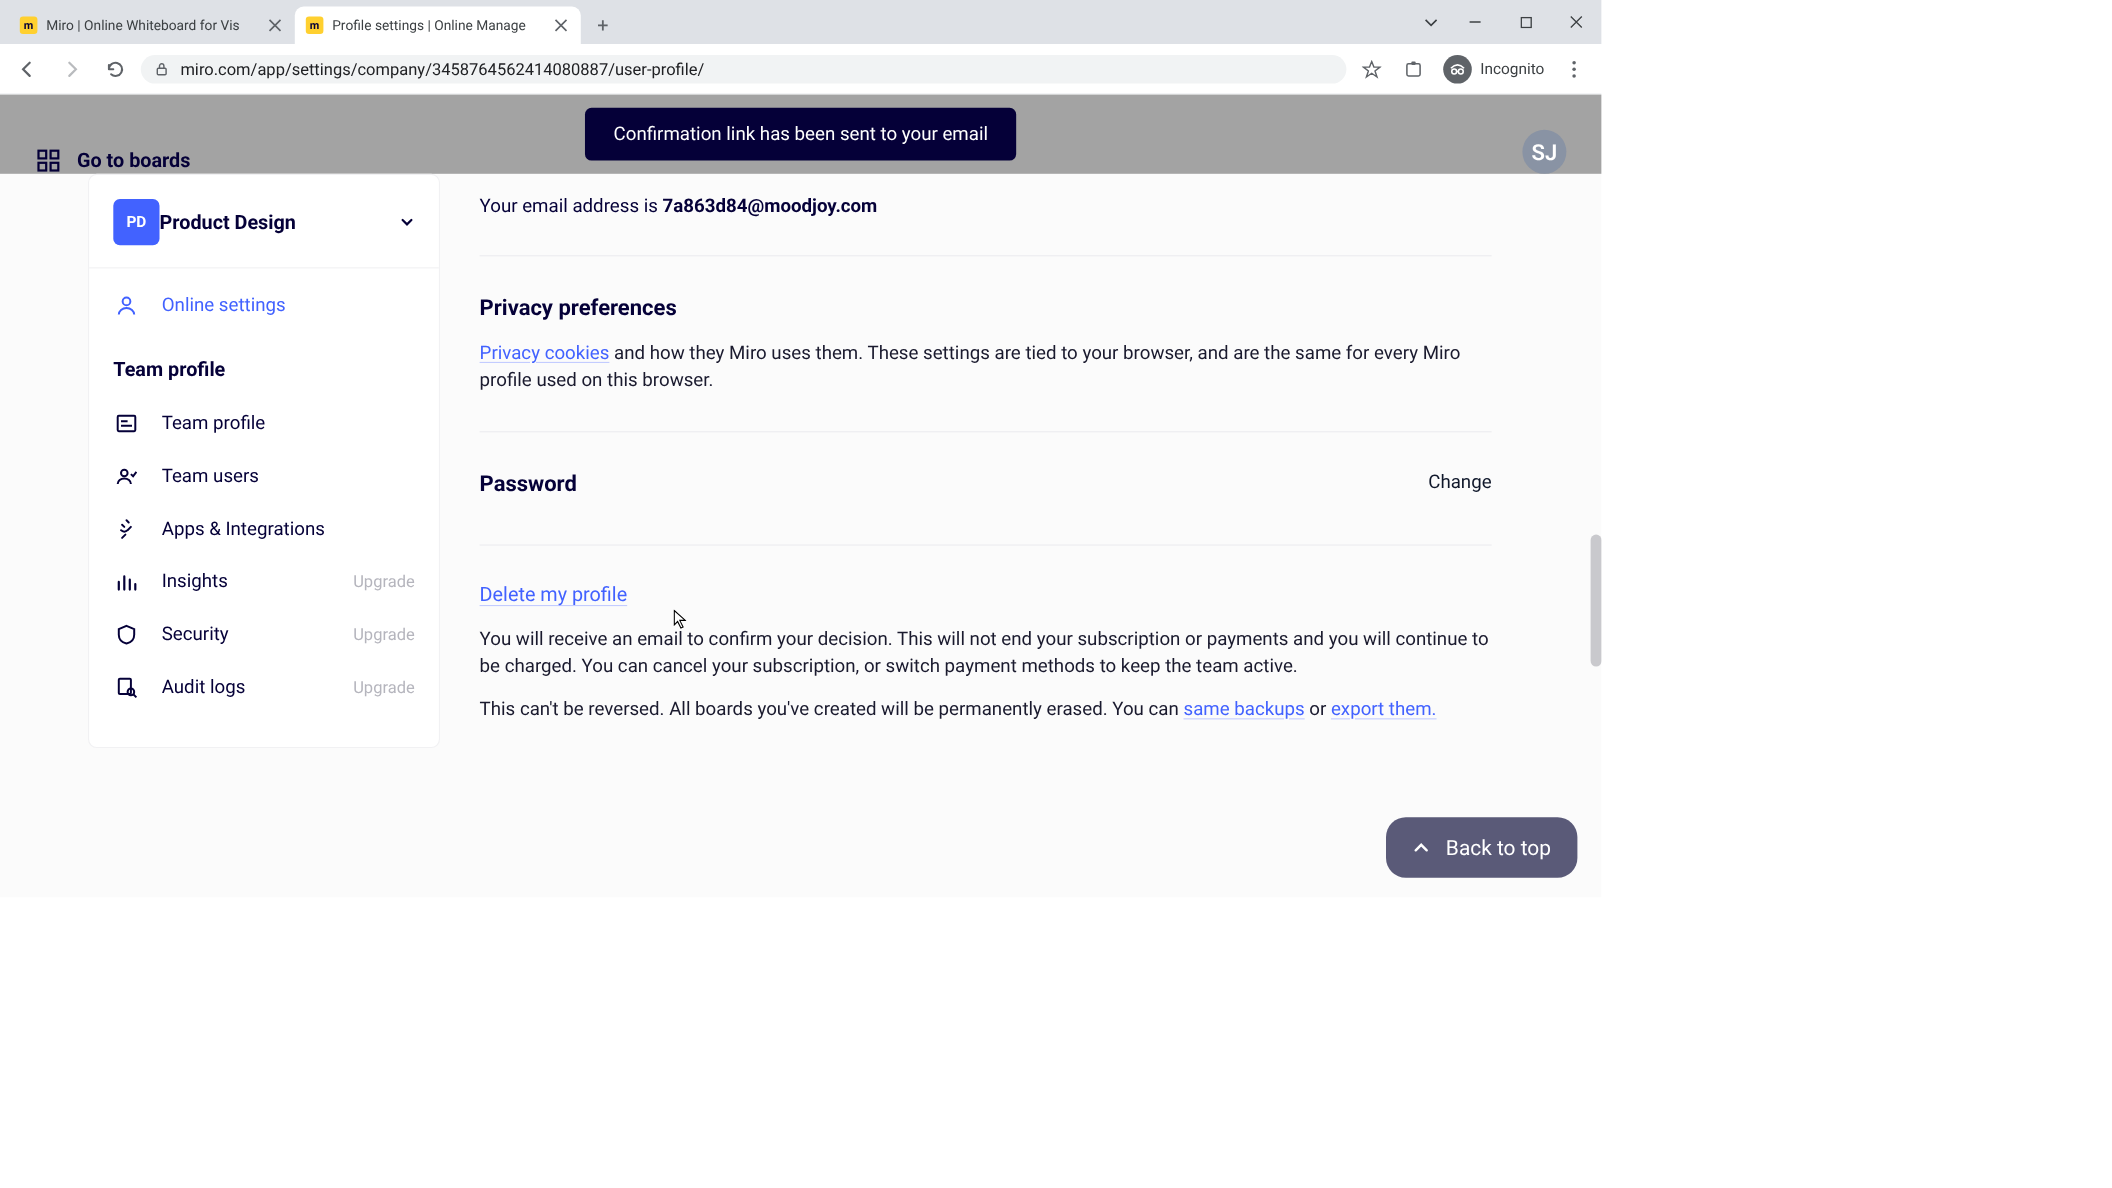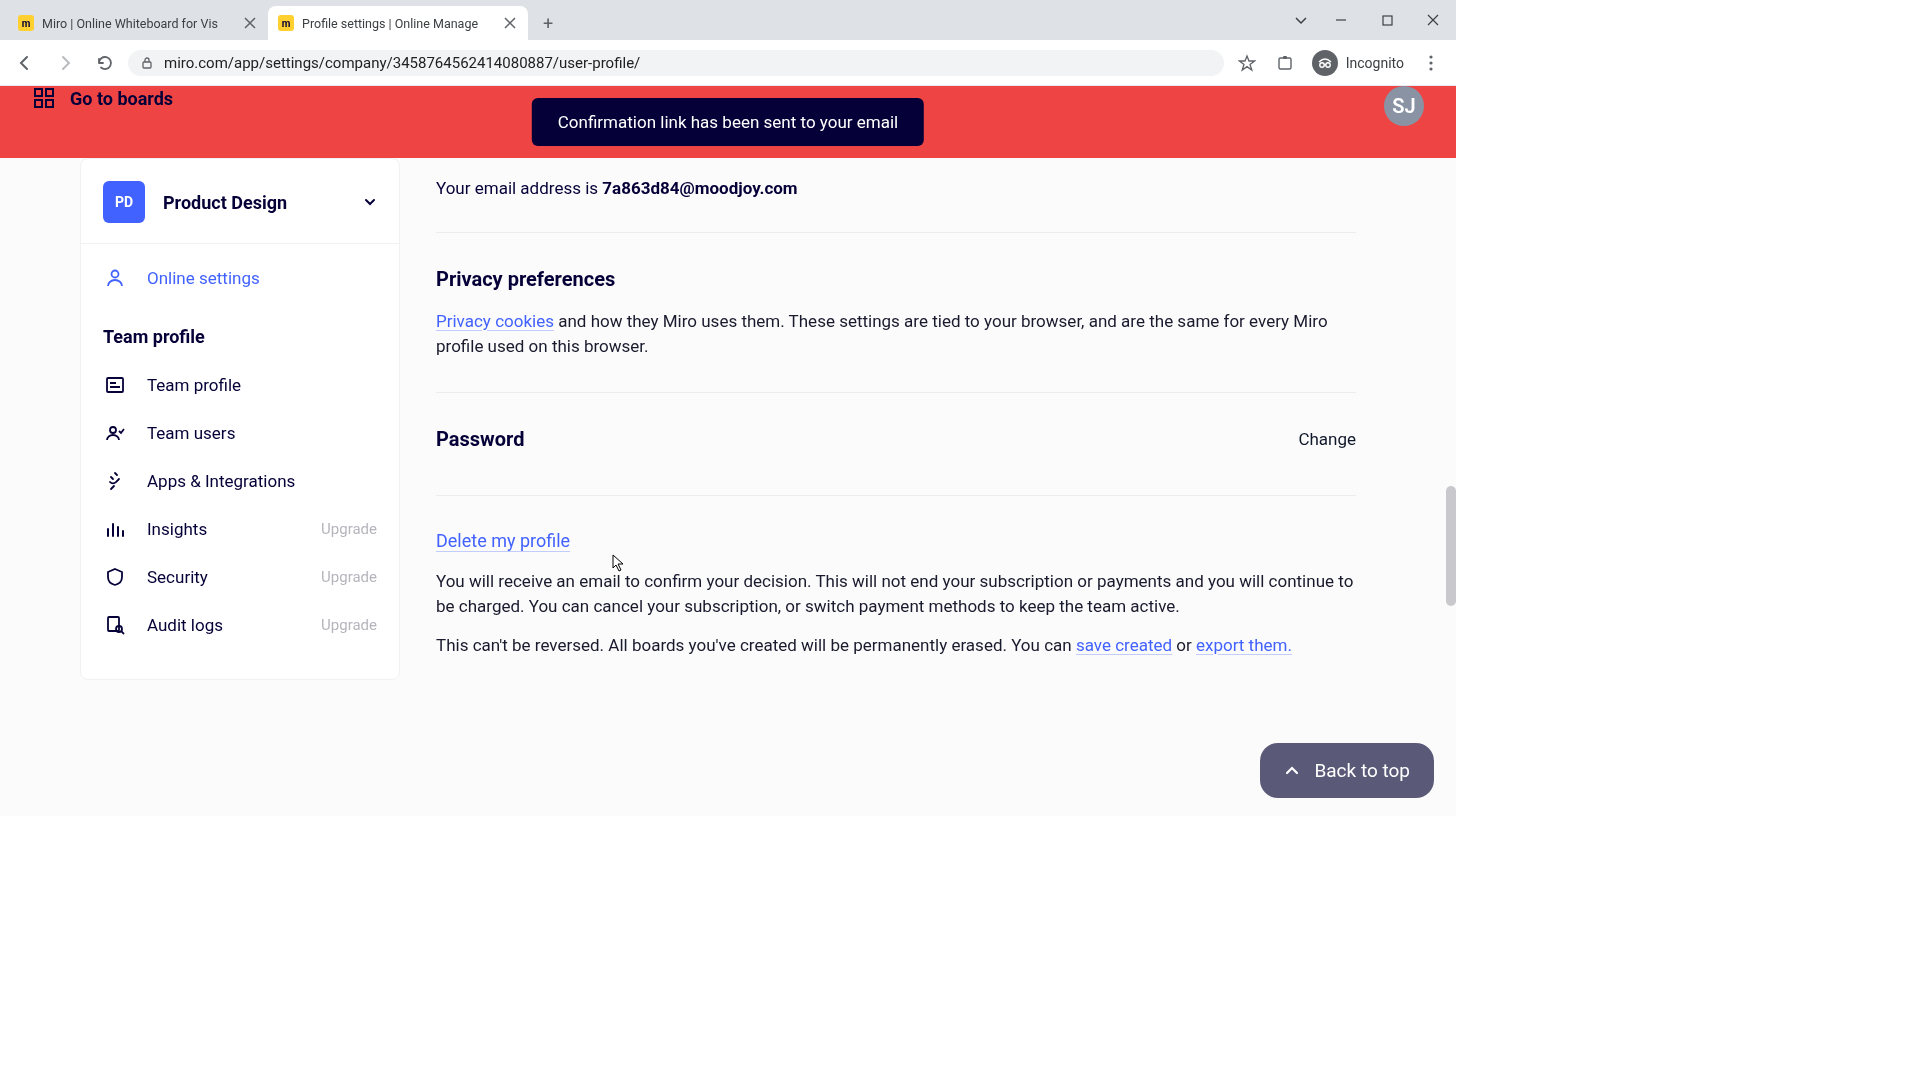--- a/index.html
+++ b/index.html
@@ -23,31 +23,31 @@
   .navbtn.disabled { color:#b9bbbe; }
   .omnibox { flex:1; height:26px; background:#f1f3f4; border-radius:17px; display:flex; align-items:center; padding:0 12px; gap:10px; color:#202124; font-size:15px; }
   .omnibox .lock { color:#5f6368; }
   .addr-right { display:flex; align-items:center; gap:4px; }
   .addr-icon { width:34px; height:34px; display:flex; align-items:center; justify-content:center; color:#5f6368; border-radius:50%; }
   .incognito-pill { display:flex; align-items:center; gap:8px; background:transparent; color:#3c4043; font-size:14px; padding:0 6px; }
 
   
   .page { position:relative; height: calc(816px - 40px - 46px); background:#fbfbfb; }
 
-  .app-header { height:72px; display:flex; align-items:flex-start; padding:0 32px; background:#ef4444; }
+  .app-header { height:72px; display:flex; align-items:flex-end; padding:0 32px; background:#a3a3a3; }
   .boards-link { display:flex; align-items:center; gap:14px; font-weight:700; font-size:18px; color:#050038; cursor:pointer; }
   .boards-icon svg { display:block; }
   .avatar { margin-left:auto; width:40px; height:40px; border-radius:50%; background:#8993a4; color:#fff; display:flex; align-items:center; justify-content:center; font-size:20px; font-weight:600; }
 
   .toast { position:absolute; top:12px; left:50%; transform:translateX(-50%); background:#050038; color:#fff; padding:14px 26px; border-radius:6px; font-size:17px; z-index:20; }
 
   .body-row { display:flex; gap:36px; padding:0 0 0 80px; height:calc(100% - 72px); }
   .sidebar { width:320px; }
   .side-card { background:#fff; border:1px solid #f1f1f3; border-radius:8px; padding-bottom:30px; }
-  .team-switch { display:flex; align-items:center; gap:18px; padding:22px 22px 20px; }
+  .team-switch { display:flex; align-items:center; padding:22px 22px 20px; }
   .team-badge { width:42px; height:42px; border-radius:6px; background:#4262ff; color:#fff; display:flex; align-items:center; justify-content:center; font-weight:700; font-size:14px; }
   .team-name { font-weight:700; font-size:18px; color:#050038; flex:1; }
   .team-chevron { color:#050038; }
 
   .side-divider { height:1px; background:#f1f1f3; margin:0 0 10px; }
 
   .side-item { display:flex; align-items:center; gap:20px; padding:12px 22px; font-size:17px; color:#050038; cursor:pointer; }
   .side-item.active { color:#4262ff; }
   .side-item.active .side-icon { color:#4262ff; }
   .side-icon { width:24px; height:24px; display:flex; align-items:center; justify-content:center; color:#050038; }
@@ -317,21 +317,21 @@
       <div class="section row" style="padding-bottom:44px;">
         <div class="section-title" style="margin-bottom:0;">Password</div>
         <span class="change-link">Change</span>
       </div>
       <div class="hr"></div>
 
       <div class="section">
         <span class="delete-title">Delete my profile</span>
         <p class="para" style="margin-bottom:14px;">You will receive an email to confirm your decision. This will not end your subscription or payments and you will continue to be charged. You can cancel your subscription, or switch payment methods to keep the team active.</p>
         <p class="para">
-          <span>This can't be reversed. All boards you've created will be permanently erased. You can </span><span class="muted-link">save created</span><span> or </span><span class="muted-link">export them.</span>
+          <span>This can't be reversed. All boards you've created will be permanently erased. You can </span><span class="muted-link">same backups</span><span> or </span><span class="muted-link">export them.</span>
         </p>
       </div>
     </div>
   </div>
 
   <div class="cursor">
     <svg width="12" height="18" viewBox="0 0 12 18">
         <path d="M1 1 L1 14 L4 11 L7 17 L9 16 L6 10 L11 10 Z" fill="#fff" stroke="#000" stroke-width="1"></path>
       </svg>
   </div>

